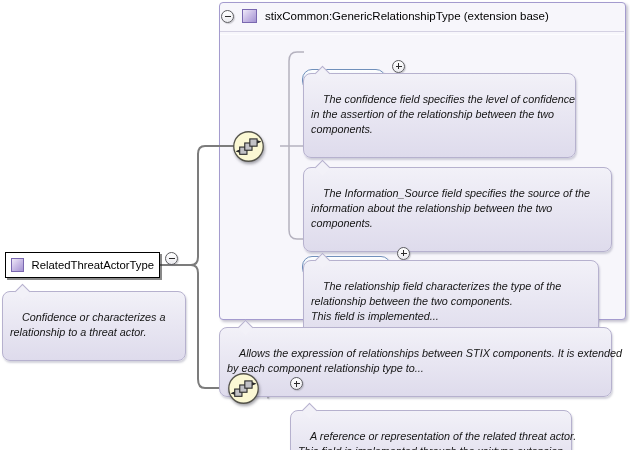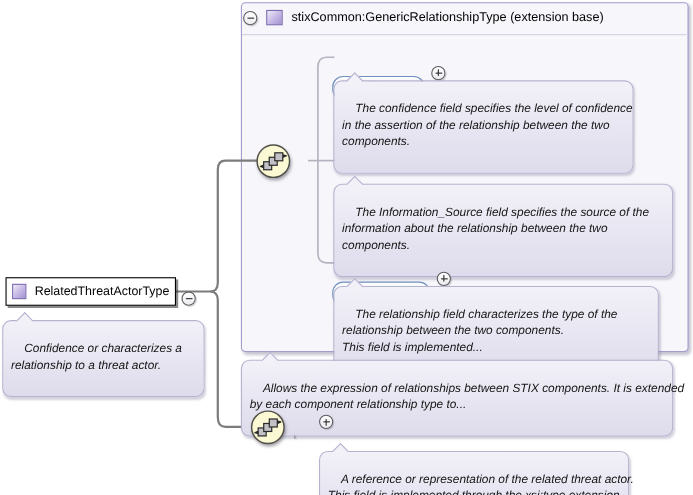--- a/index.html
+++ b/index.html
@@ -18,21 +18,21 @@
   }
   .bigbox-sep{left:220px;top:31px;width:404px;height:2px;z-index:3;
     border-top:1px solid #d4d1e2;border-bottom:1px solid #fcfcfe;}
   .hdr-row{left:221px;top:9px;z-index:3;display:flex;align-items:center;gap:8px;}
   .hdr-title{font-size:11.5px;white-space:nowrap;}
   
   .ctype-icon{width:15px;height:14px;box-sizing:border-box;border:1px solid #7a68b0;
     background:linear-gradient(135deg,#efeaf8 0%,#cdc0e8 45%,#a globally;);
     background:linear-gradient(135deg,#efeaf8 0%,#ccbfe7 45%,#a493d2 100%);}
   
-  .rootrow{left:5px;top:252px;z-index:3;display:flex;align-items:flex-end;gap:5px;}
+  .rootrow{left:5px;top:252px;z-index:3;display:flex;align-items:flex-start;gap:5px;}
   .rootbox{width:155px;height:26px;box-sizing:border-box;background:#fff;border:1px solid #000;
     box-shadow:2px 2px 0 rgba(40,40,40,.55);display:flex;align-items:center;gap:8px;padding:0 5px;}
   .rootbox .lbl{font-size:11.3px;white-space:nowrap;}
   
   .cbtn{width:13px;height:13px;box-sizing:border-box;border:1px solid #5c5c60;border-radius:50%;
     background:linear-gradient(#ffffff,#ececf0);position:relative;flex:0 0 auto;
     box-shadow:1px 1px 1px rgba(120,120,130,.35);}
   .cbtn::before{content:"";position:absolute;left:2.5px;top:5px;width:6px;height:1px;background:#2c2c2c;}
   .cbtn.plus::after{content:"";position:absolute;left:5px;top:2.5px;width:1px;height:6px;background:#2c2c2c;}
   

